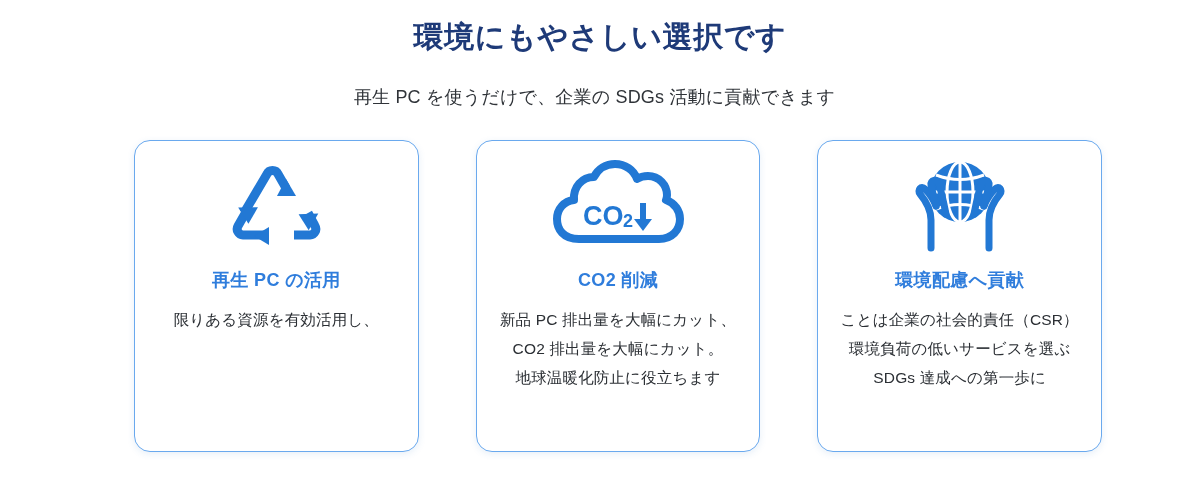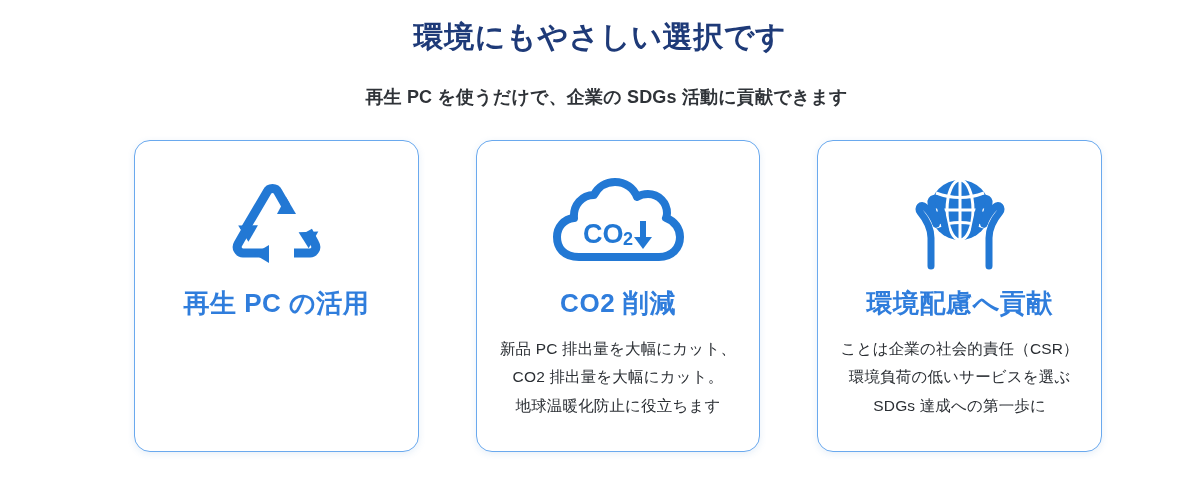--- a/index.html
+++ b/index.html
@@ -30,25 +30,25 @@
     font-size: 30px;
     font-weight: bold;
     letter-spacing: 0.02em;
     color: #1e3a78;
     line-height: 1.4;
   }
 
   .section-subtitle {
     position: absolute;
     top: 84px;
-    left: 12px;
+    left: 0;
     width: 1189px;
     text-align: center;
     font-size: 18px;
-    font-weight: bold;
+    font-weight: normal;
     letter-spacing: 0.01em;
     color: #2f3338;
     line-height: 1.5;
   }
 
   
   .cards {
     position: absolute;
     top: 140px;
     left: 98px;
@@ -60,34 +60,34 @@
   .card {
     width: 321px;
     height: 312px;
     background: #ffffff;
     border: 1px solid #6aa9ee;
     border-radius: 16px;
     box-shadow: 0 2px 7px rgba(60, 120, 200, 0.12);
     display: flex;
     flex-direction: column;
     align-items: center;
-    padding-top: 30px;
+    padding-top: 12px;
     margin-left: 36px;
   }
 
   .card-icon {
     height: 104px;
     display: flex;
     align-items: center;
     justify-content: center;
   }
 
   .card-title {
     margin-top: 12px;
-    font-size: 26px;
+    font-size: 18px;
     font-weight: bold;
     color: #2f7ddc;
     letter-spacing: 0.02em;
     text-align: center;
     line-height: 1.3;
   }
 
   .card-body {
     margin-top: 14px;
     font-size: 15.5px;
@@ -137,20 +137,21 @@
           </g>
 
           <path d="M64 22 L74 39 L55 39 Z" fill="#2278d4"></path>
           <path d="M90 52 L80 69 L99 69 Z" fill="#2278d4" transform="rotate(58 89 60)"></path>
           <path d="M47 70 L47 88 L32 79 Z" fill="#2278d4"></path>
           <path d="M24 46 L34 63 L15 63 Z" fill="#2278d4" transform="rotate(-60 24 55)"></path>
         </svg>
       </div>
       <div class="card-title">再生 PC の活用</div>
       <div class="card-body">
+        <span>限りある資源を有効活用し、</span>
       </div>
     </div>
 
     <div class="card">
       <div class="card-icon">
         <svg width="134" height="92" viewBox="0 0 134 92" aria-hidden="true">
           <path d="M28 80
                    C12 80 6 70 6 60
                    C6 50 13 42 23 41
                    C22 28 31 18 43 18

